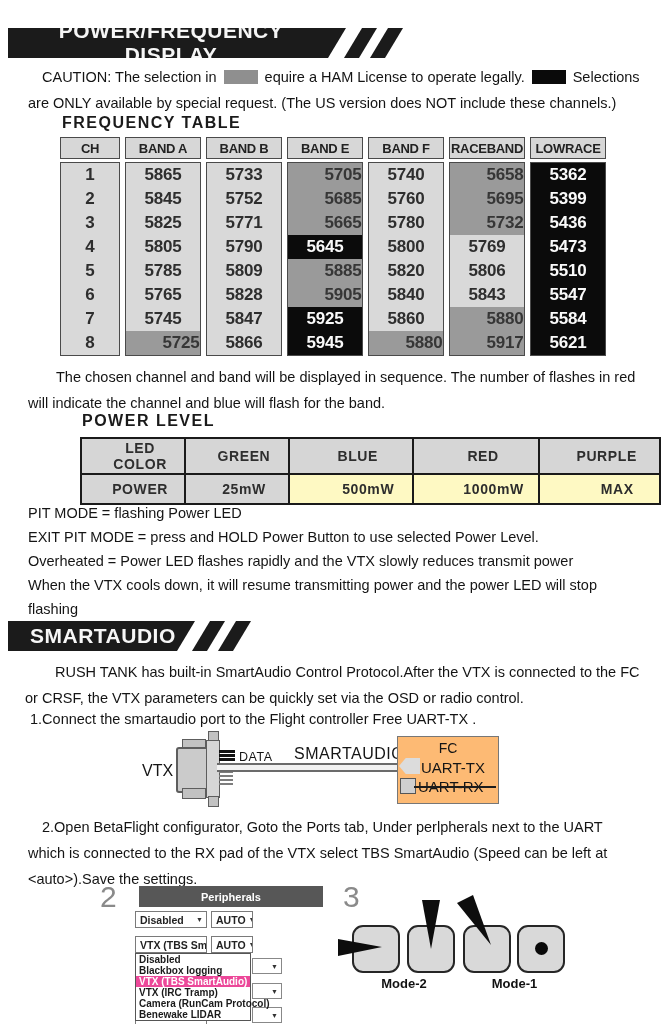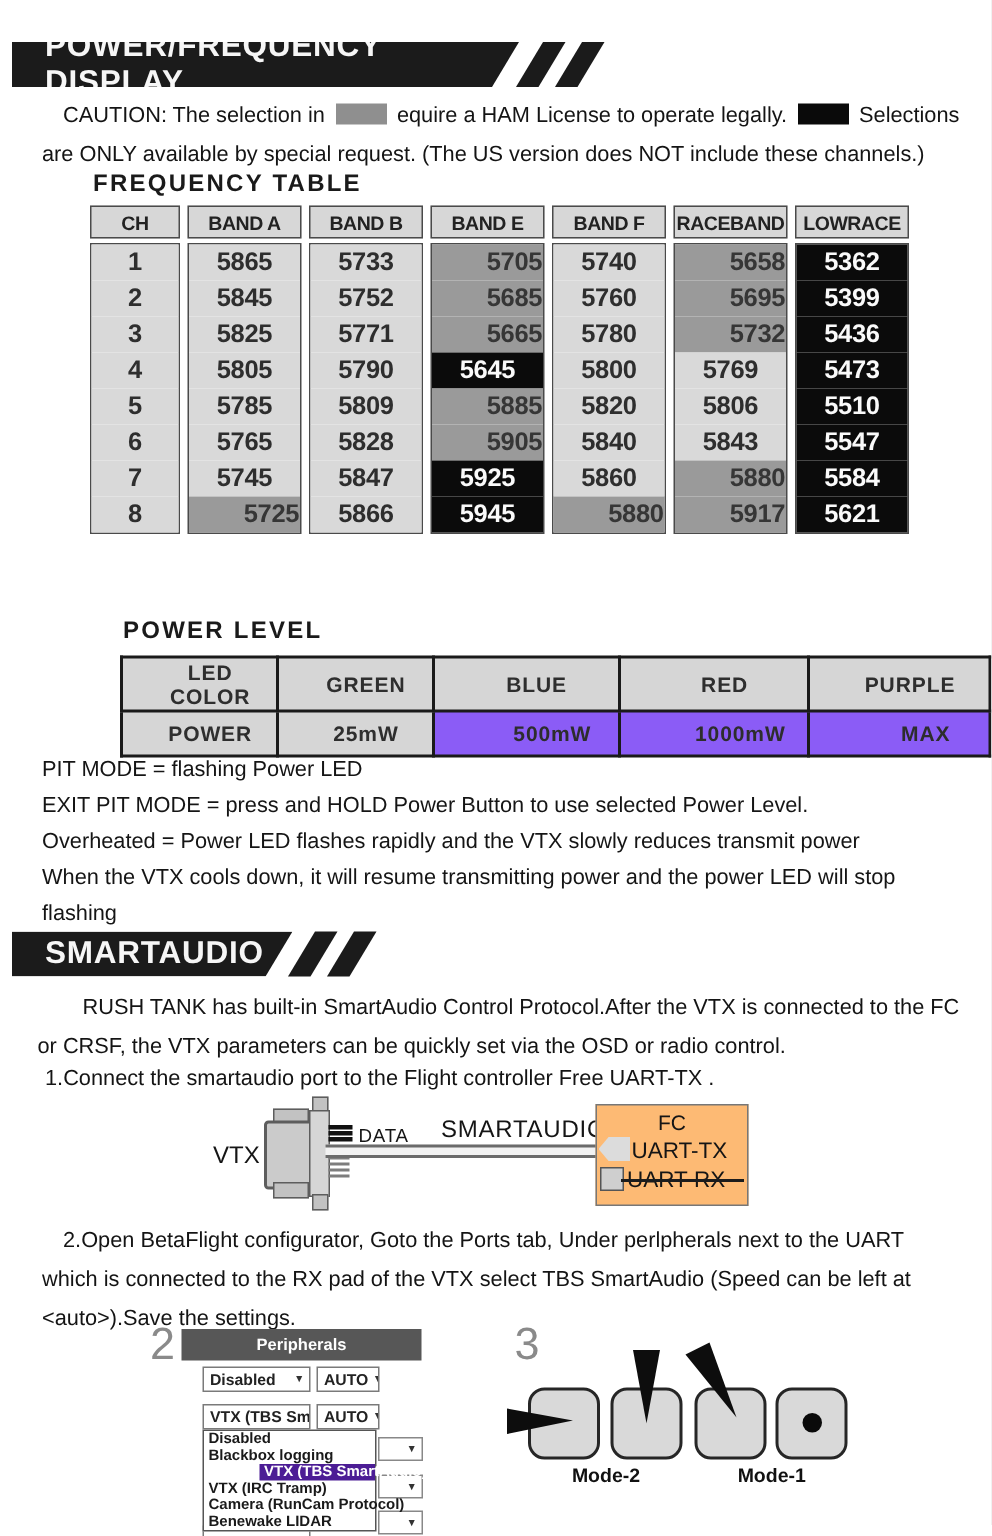--- a/index.html
+++ b/index.html
@@ -3,21 +3,21 @@
 <meta charset="utf-8">
 <style>
   html,body{margin:0;padding:0;background:#e8e8e8;}
   .page{position:relative;width:661px;height:1024px;background:#ffffff;overflow:hidden;
         font-family:"Liberation Sans",sans-serif;color:#151515;margin:0 auto;}
 
   
   .banner{position:absolute;left:8px;height:30px;}
   .banner .bar{height:30px;background:#1b1b1b;color:#f6f6f6;font-size:21px;font-weight:700;
                letter-spacing:.5px;display:flex;align-items:center;padding:0 34px 0 22px;
-               clip-path:polygon(0 0,100% 0,calc(100% - 18px) 100%,0 100%);}
+               clip-path:polygon(0 0,100% 0,calc(100% - 18px) 100%,0 100%);text-align:center;}
   .stripe{position:absolute;top:0;width:15px;height:30px;background:#1b1b1b;transform:skewX(-31deg);}
 
   
   .para{position:absolute;font-size:14.5px;line-height:26px;color:#141414;}
   .swatch{display:inline-block;width:34px;height:14px;vertical-align:-2px;margin:0 7px;}
   .swatch.gray{background:#8f8f8f;}
   .swatch.black{background:#0a0a0a;}
 
   .tbl-title{position:absolute;font-size:16px;font-weight:600;letter-spacing:1.5px;color:#1a1a1a;}
 
@@ -33,49 +33,49 @@
            font-size:17px;font-weight:600;letter-spacing:-0.2px;}
   .bg-light{background:#d9d9d9;color:#2e2e2e;}
   .bg-gray{background:#9a9a9a;color:#363636;padding-left:36px;}
   .bg-black{background:#0b0b0b;color:#fafafa;}
 
   
   .pl{position:absolute;left:80px;top:437px;border-collapse:collapse;}
   .pl td{width:98px;height:26px;border:2px solid #1a1a1a;text-align:center;
          font-size:14px;font-weight:600;letter-spacing:.6px;}
   .pl .bg-light{background:#d6d6d6;padding-left:15px;}
-  .pl .bg-gray{background:#8b5cf6;color:#2d2d2d;}
+  .pl .bg-gray{background:#fef9c3;color:#2d2d2d;}
 
   .notes{position:absolute;left:28px;top:501px;width:622px;font-size:14.5px;line-height:24px;}
   .notes p{margin:0;}
 
   
   .abs{position:absolute;}
   .fc-box{position:absolute;left:397px;top:736px;width:100px;height:66px;border:1px solid #777;background:#fdba74;}
   .strike-line{position:absolute;left:414px;top:786px;width:82px;height:2px;background:#1c1c1c;}
   .wire{position:absolute;left:217px;top:763px;width:186px;height:5px;background:#f2f2f2;
         border-top:2px solid #6b6b6b;border-bottom:2px solid #6b6b6b;}
   .pad{position:absolute;width:14px;height:14px;background:#cfcfcf;border:1px solid #555;}
   .wedge{position:absolute;left:399px;top:758px;width:21px;height:16px;background:#dcdcdc;
          clip-path:polygon(0 50%,32% 0,100% 0,100% 100%,32% 100%);border:0;outline:1px solid #555;}
   .conn{background:#cbcbcb;border:1px solid #5d5d5d;position:absolute;}
   .wire-black{position:absolute;left:219px;width:16px;height:3px;background:#111;}
   .wire-gray{position:absolute;left:219px;width:14px;height:2px;background:#7d7d7d;}
 
   
-  .bf-header{position:absolute;left:121px;top:886px;width:160px;height:21px;background:#575757;
+  .bf-header{position:absolute;left:139px;top:886px;width:184px;height:21px;background:#575757;
              color:#fff;font-size:11px;font-weight:600;display:flex;align-items:center;justify-content:center;}
   .sel{position:absolute;height:17px;border:1px solid #7a7a7a;background:#fff;font-size:10.5px;
        font-weight:700;color:#222;display:flex;align-items:center;justify-content:space-between;
        padding:0 3px 0 4px;box-sizing:border-box;white-space:nowrap;overflow:hidden;}
   .caret{font-size:7px;color:#333;flex:none;margin-left:3px;}
   .dd{position:absolute;left:135px;top:953px;width:114px;background:#fff;border:1px solid #555;z-index:3;}
   .dd-item{height:11px;line-height:11px;font-size:10px;font-weight:600;padding-left:3px;
            color:#1a1a1a;white-space:nowrap;}
-  .dd-item.sel-opt{background:#4c1d95;color:#fff;margin-left:37px;}
+  .dd-item.sel-opt{background:#ec4899;color:#fff;}
   .mini-sel{position:absolute;width:30px;height:16px;border:1px solid #888;background:#fff;
             display:flex;align-items:center;justify-content:flex-end;padding-right:3px;
             font-size:7px;color:#333;box-sizing:border-box;}
 
   .step-num{position:absolute;font-size:30px;color:#8a8a8a;font-weight:400;}
 
   
   .sq{position:absolute;top:925px;width:48px;height:48px;background:#d9d9d9;border:2.5px solid #262626;
       border-radius:11px;box-sizing:border-box;}
   .dot{position:absolute;left:535px;top:942px;width:13px;height:13px;border-radius:50%;background:#0a0a0a;}
@@ -185,20 +185,21 @@
           <div class="ft-cell bg-black">5436</div>
           <div class="ft-cell bg-black">5473</div>
           <div class="ft-cell bg-black">5510</div>
           <div class="ft-cell bg-black">5547</div>
           <div class="ft-cell bg-black">5584</div>
           <div class="ft-cell bg-black">5621</div>
         </div>
       </div>
     </div>
 
+  <div class="para" style="left:28px;top:364px;width:616px;text-indent:28px;">The chosen channel and band will be displayed in sequence.  The number of flashes in red will indicate the channel and blue will flash for the band.</div>
 
   <div class="tbl-title" style="left:82px;top:412px;">POWER LEVEL</div>
   <table class="pl">
       <tbody>
         <tr>
           <td class="bg-light">LED COLOR</td>
           <td class="bg-light">GREEN</td>
           <td class="bg-light">BLUE</td>
           <td class="bg-light">RED</td>
           <td class="bg-light">PURPLE</td>

